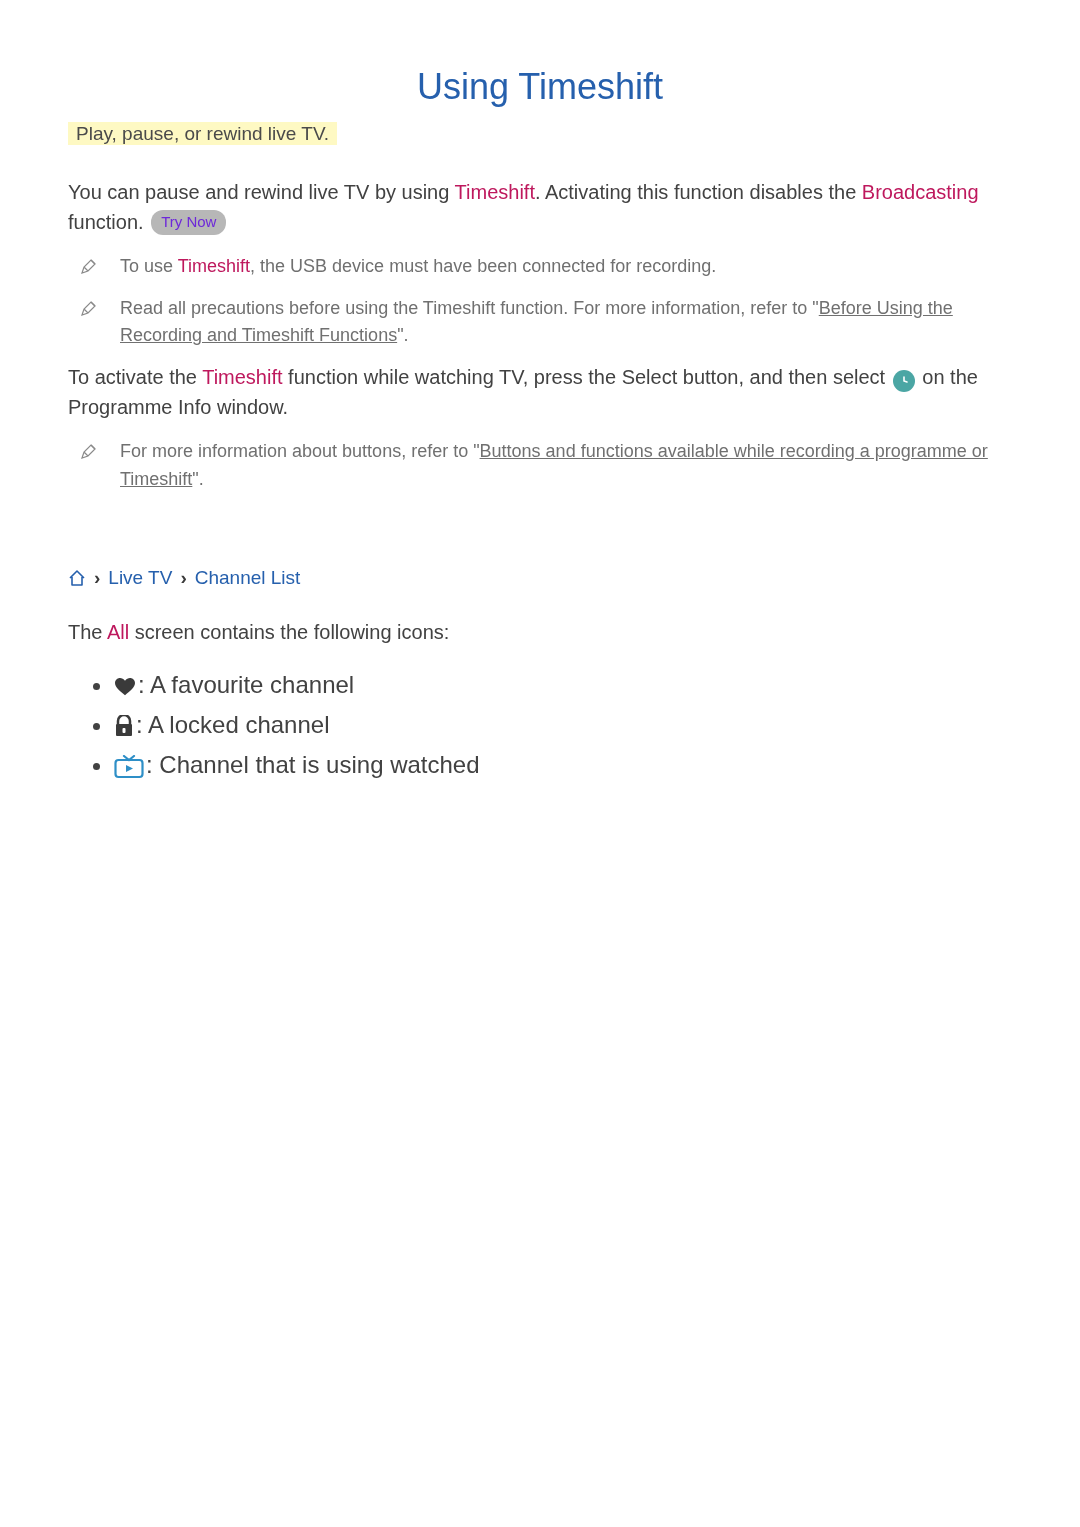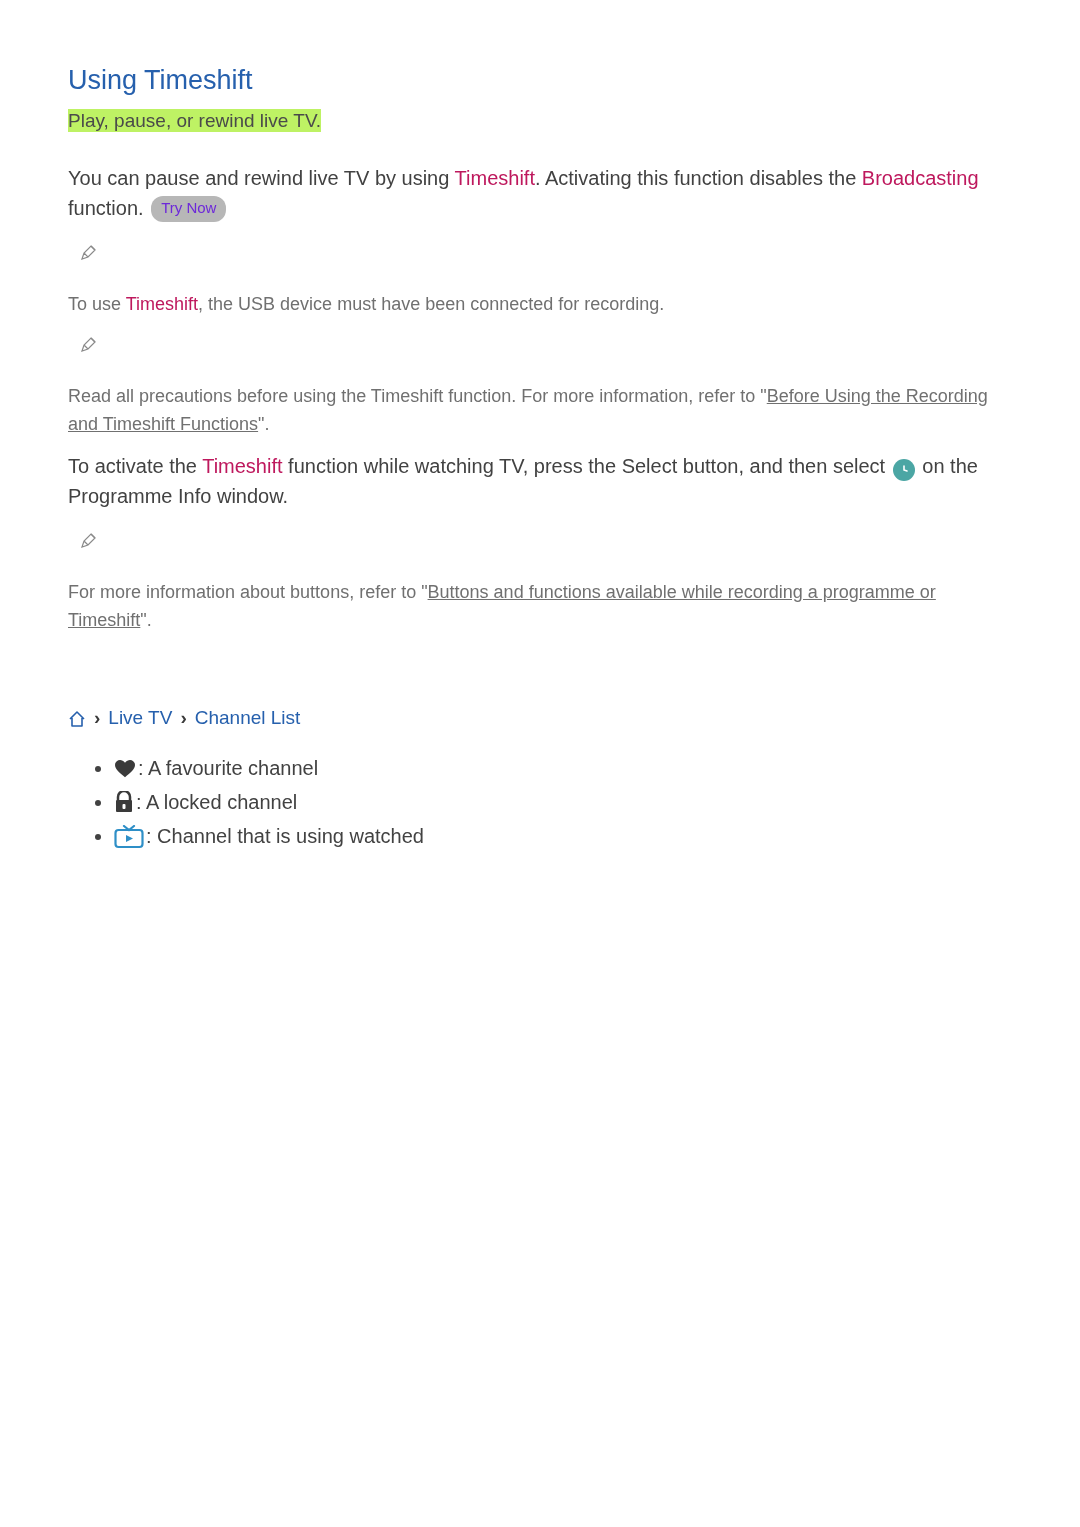--- a/index.html
+++ b/index.html
@@ -9,29 +9,30 @@
     width: 1080px;
     margin: 0 auto;
     padding: 60px 68px 40px 68px;
     color: #424242;
     font-size: 20px;
     line-height: 1.5;
   }
   h1.heading {
     color: #2660ad;
     font-weight: 400;
-    font-size: 27px;
+    font-size: 36px;
     margin-bottom: 4px;
+    text-align: center;
   }
   .subtitle {
-    background: #bef264;
+    background: #fef9c3;
     display: inline;
     color: #4a4a4a;
     font-size: 19px;
-    padding: 1px 0;
+    padding: 1px 8px;
   }
   .para {
     margin-top: 28px;
     font-size: 20px;
   }
   .blue { color: #be185d; }
   .try-now {
     display: inline-block;
     background: #b7b7b7;
     color: #6d28d9;
@@ -42,21 +43,20 @@
     vertical-align: 2px;
   }
   .notes { margin-top: 16px; }
   .note-row {
     display: flex;
     align-items: flex-start;
     gap: 22px;
     margin-top: 12px;
     font-size: 18px;
     color: #707070;
-    flex-direction: column;
   }
   .pencil-icon {
     flex: 0 0 18px;
     margin-top: 3px;
     margin-left: 12px;
   }
   .note-text { flex: 1; line-height: 1.55; }
   .uline { text-decoration: underline; }
   .activate-para { margin-top: 12px; font-size: 20px; }
   .clock-badge {
@@ -82,21 +82,21 @@
   .home-icon { display: inline-flex; }
   .para2 { margin-top: 22px; font-size: 20px; }
   .all-para { margin-top: 24px; font-size: 20px; }
   ul.icon-list {
     list-style: disc;
     margin-top: 20px;
     padding-left: 46px;
   }
   ul.icon-list li {
     margin-top: 4px;
-    font-size: 20px;
+    font-size: 24px;
   }
   .inline-icon { display: inline-flex; vertical-align: -4px; margin-right: 2px; }
   .inline-icon.tv { vertical-align: -6px; }
 </style>
 </head>
 <body>
 
 <h1 class="heading">Using Timeshift</h1>
 <div><span class="subtitle">Play, pause, or rewind live TV.</span></div>
 
@@ -161,20 +161,23 @@
           <path d="M2 9 L9 2 L16 9 M4 8 V16 H14 V8" fill="none" stroke="#2660ad" stroke-width="1.6" stroke-linejoin="round"></path>
         </svg>
     </span>
     <span class="chev">›</span>
     <span>Live TV</span>
     <span class="chev">›</span>
     <span>Channel List</span>
   </div>
 
 
+  <p class="all-para">
+    <span>The </span><span class="blue">All</span><span> screen contains the following icons:</span>
+  </p>
 
   <ul class="icon-list">
     <li>
       <span class="inline-icon">
         <svg width="22" height="20" viewBox="0 0 24 22">
             <path d="M12 20 C6 15 1 11 1 6.5 C1 3.5 3.5 1 6.5 1 C8.5 1 10.5 2 12 4 C13.5 2 15.5 1 17.5 1 C20.5 1 23 3.5 23 6.5 C23 11 18 15 12 20 Z" fill="#3a3a3a"></path>
           </svg>
       </span><span>: A favourite channel</span>
     </li>
     <li>

